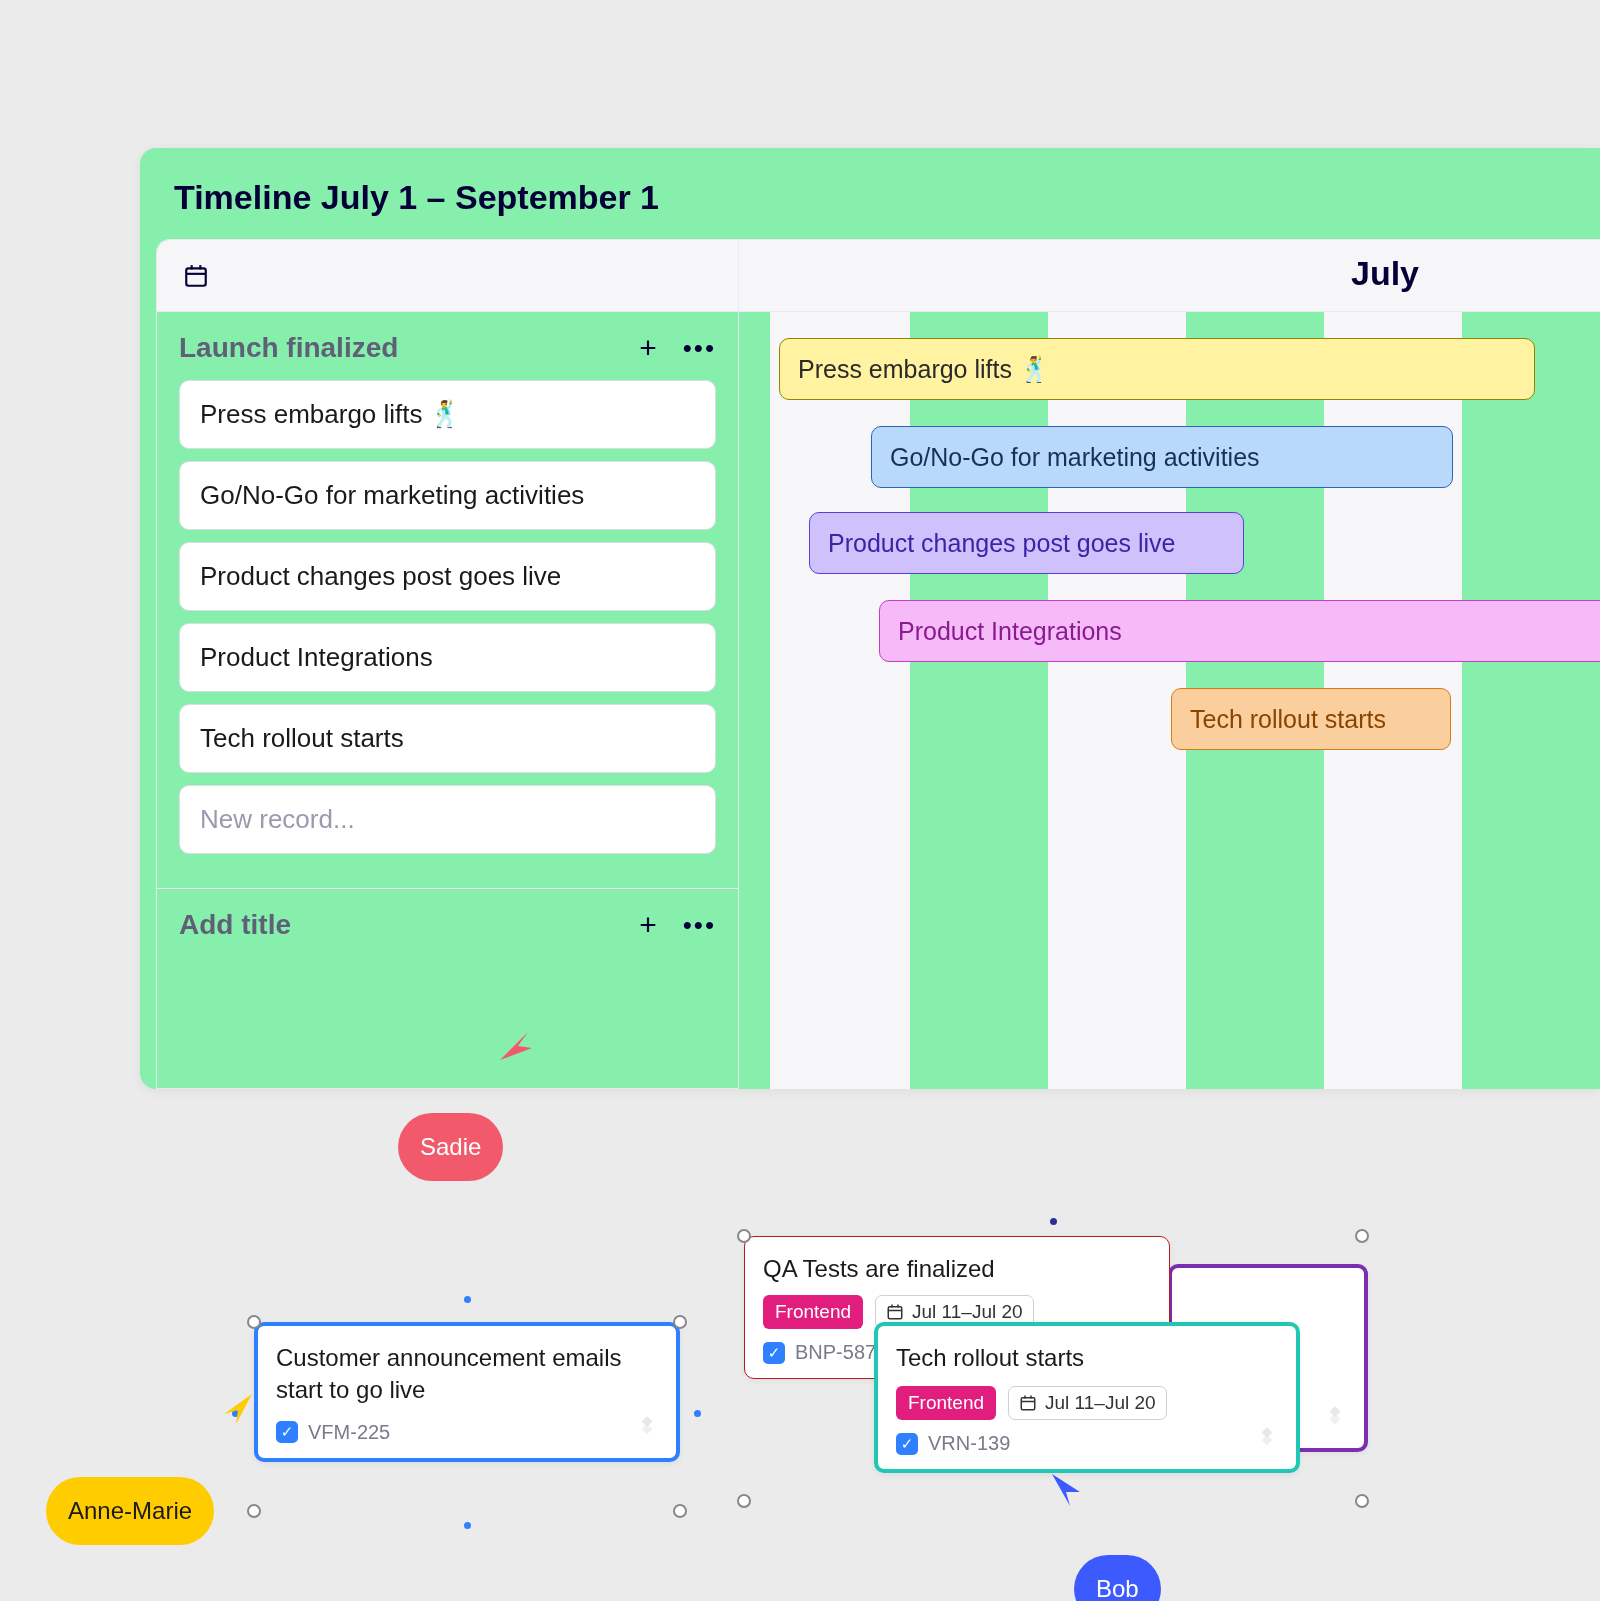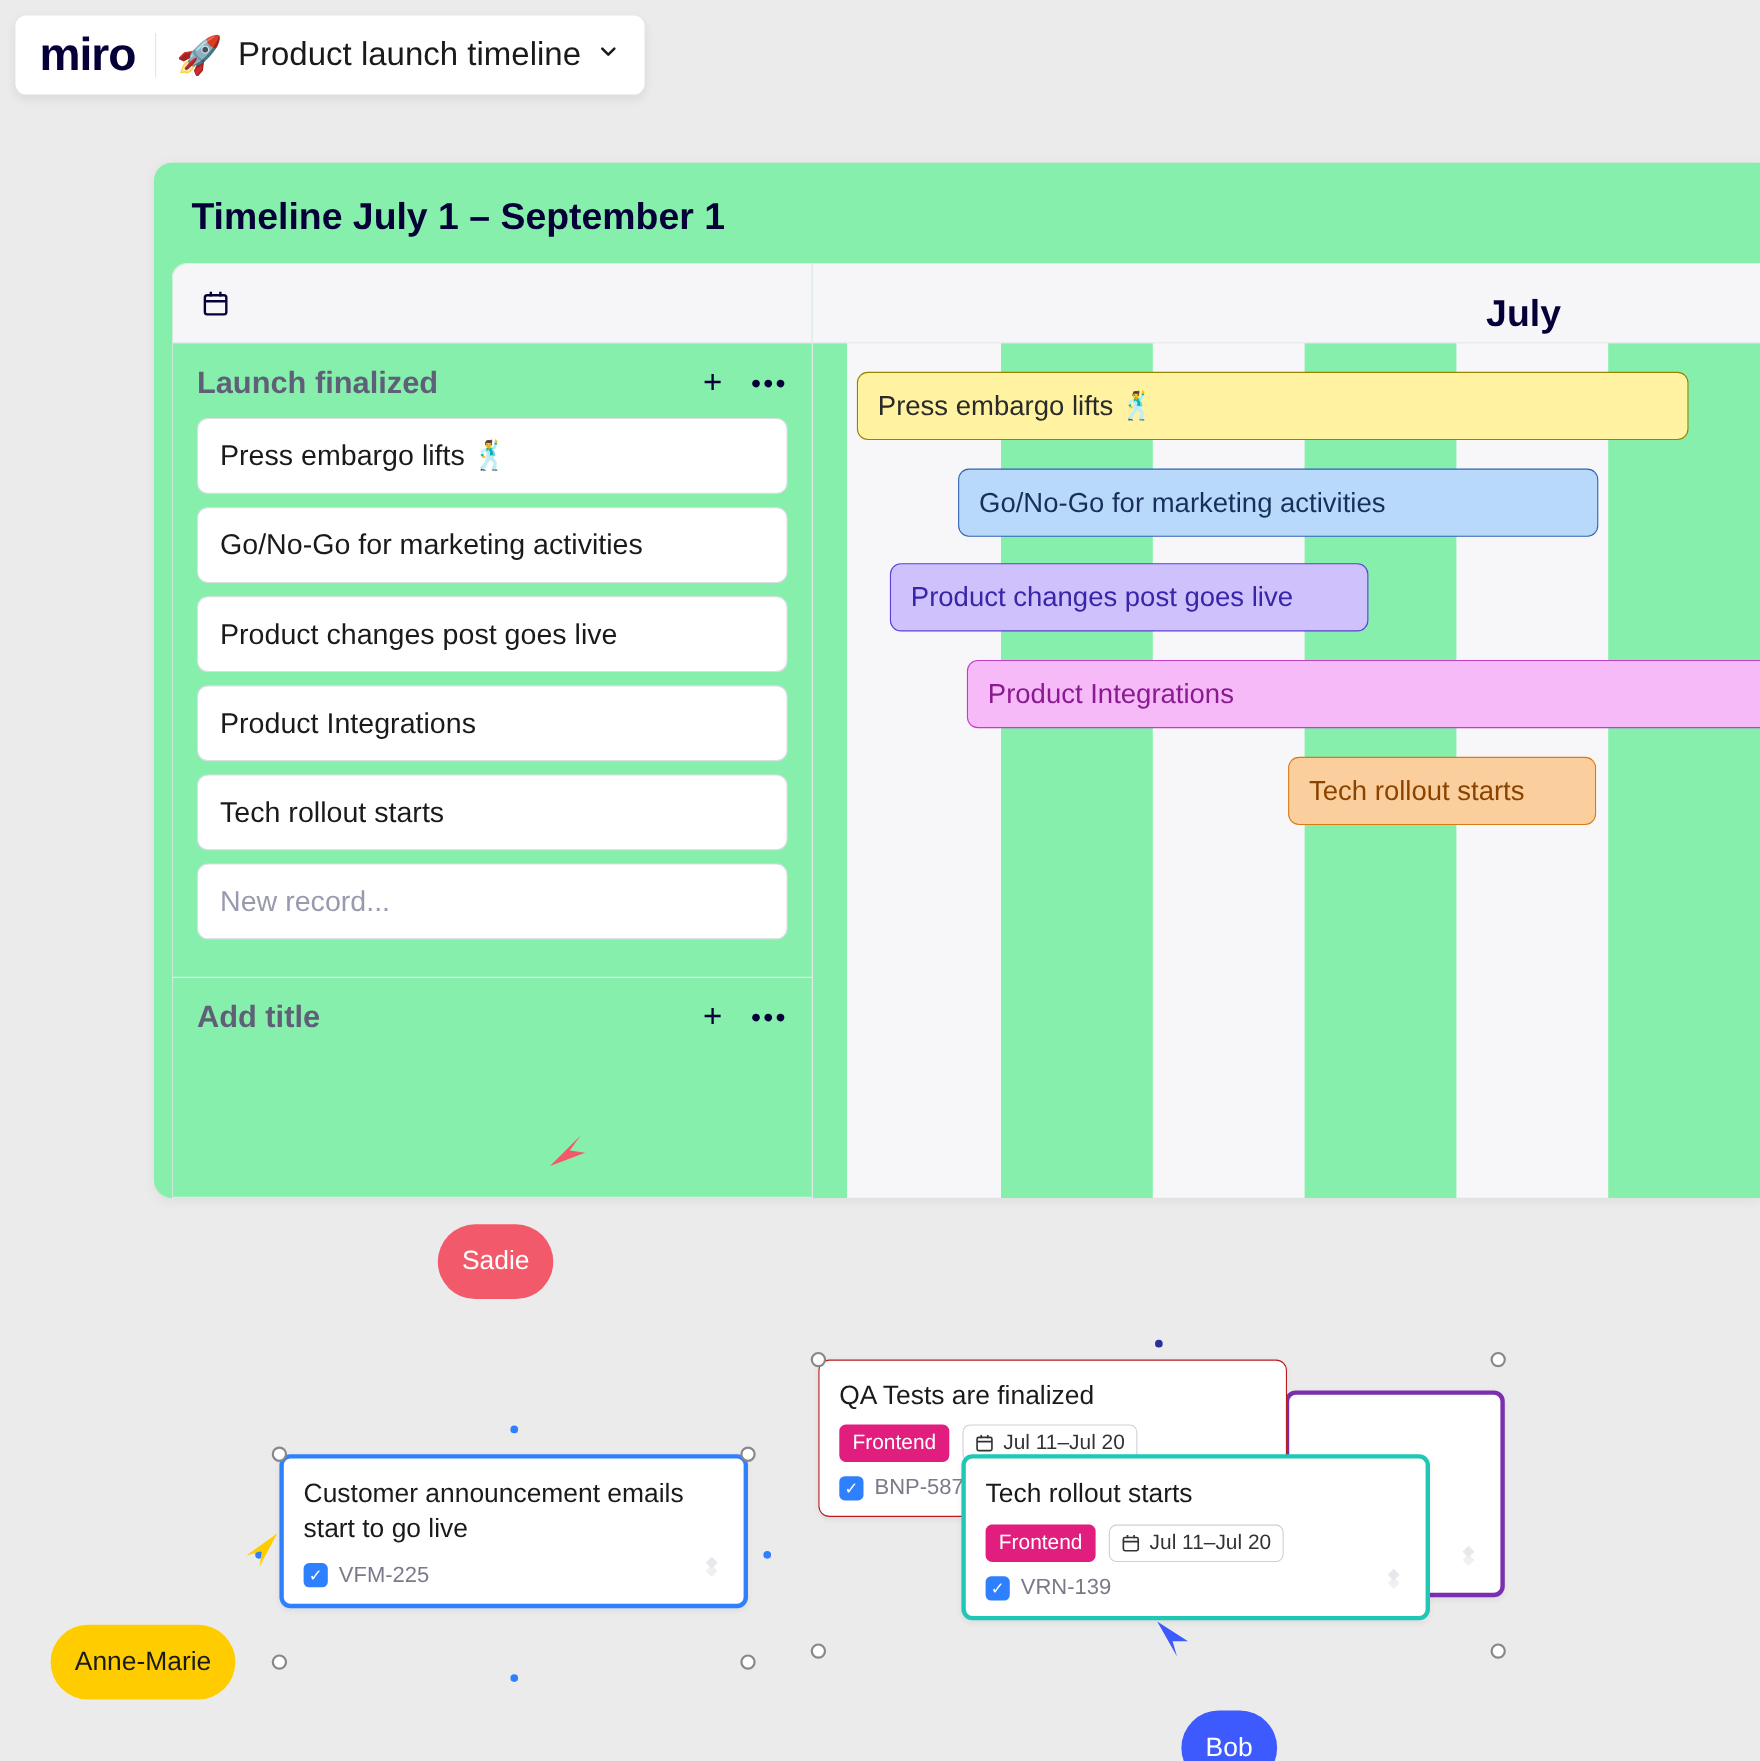--- a/index.html
+++ b/index.html
@@ -64,21 +64,21 @@
     margin: 0 0 0 16px;
     overflow: hidden;
   }
   .left-col { width: 582px; border-right: 1px solid #e9e9ef; }
   .right-col { flex: 1; position: relative; }
 
   .hdr-row { height: 72px; background: #f6f6f9; border-bottom: 1px solid #e9e9ef; display:flex; align-items:center; }
   .left-col .hdr-row { padding-left: 26px; }
   .cal-icon svg { display:block; }
   .month-label {
-    position:absolute; top: 26px;
+    position:absolute; top: 14px;
     font-size: 34px; font-weight: 700; color:#050038;
   }
 
   .section {
     border-bottom: 1px solid #e9e9ef;
     padding: 20px 22px 22px;
     position: relative;
   }
   .section-head {
     display:flex; align-items:center; justify-content:space-between;
@@ -159,33 +159,20 @@
   .pill-amber { background:#ffcc00; color:#1a1a1a; }
   .pill-coral { background:#f25a6b; }
   .pill-blue  { background:#3d5afe;text-align:right; }
 
 </style>
 </head>
 <body>
 
 <div class="stage">
 
-  <div class="toolbar">
-    <span class="logo-text">miro</span>
-    <div class="vdiv"></div>
-    <div class="board-name">
-      <span class="rocket">🚀</span>
-      <span>Product launch timeline</span>
-      <span class="chev">
-        <svg width="22" height="22" viewBox="0 0 24 24" fill="none" stroke="#1a1a1a" stroke-width="2.5" stroke-linecap="round" stroke-linejoin="round">
-            <polyline points="6 9 12 15 18 9"></polyline>
-          </svg>
-      </span>
-    </div>
-  </div>
 
   <div class="panel">
     <div class="panel-title">Timeline July 1 – September  1</div>
 
     <div class="grid">
 
       <div class="left-col">
         <div class="hdr-row">
           <span class="cal-icon">
             <svg width="26" height="26" viewBox="0 0 24 24" fill="none" stroke="#050038" stroke-width="2">

